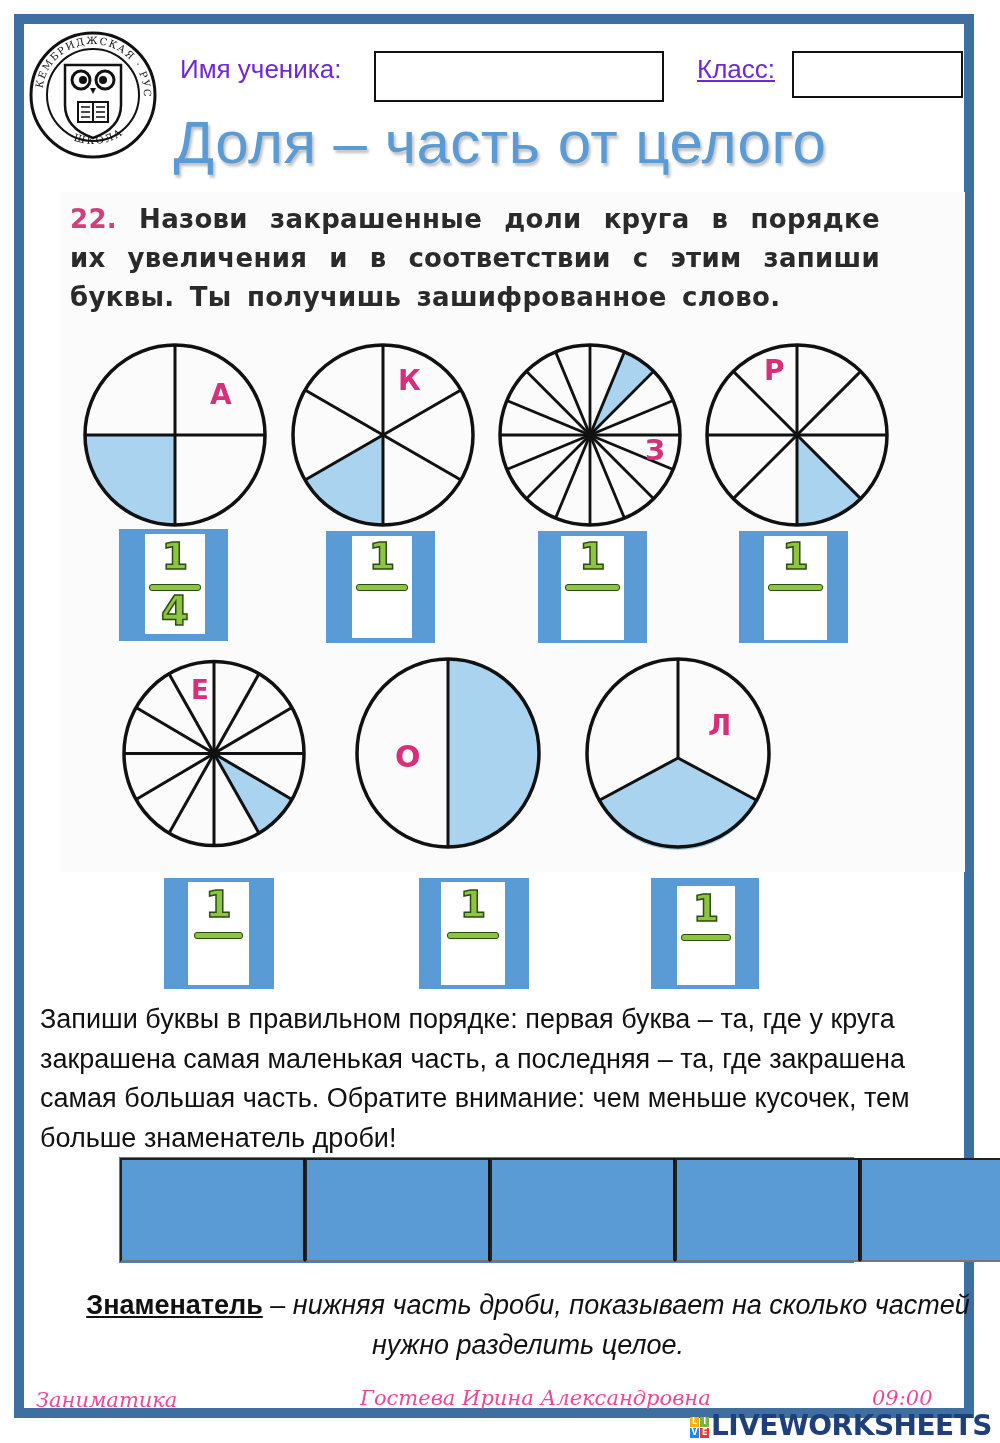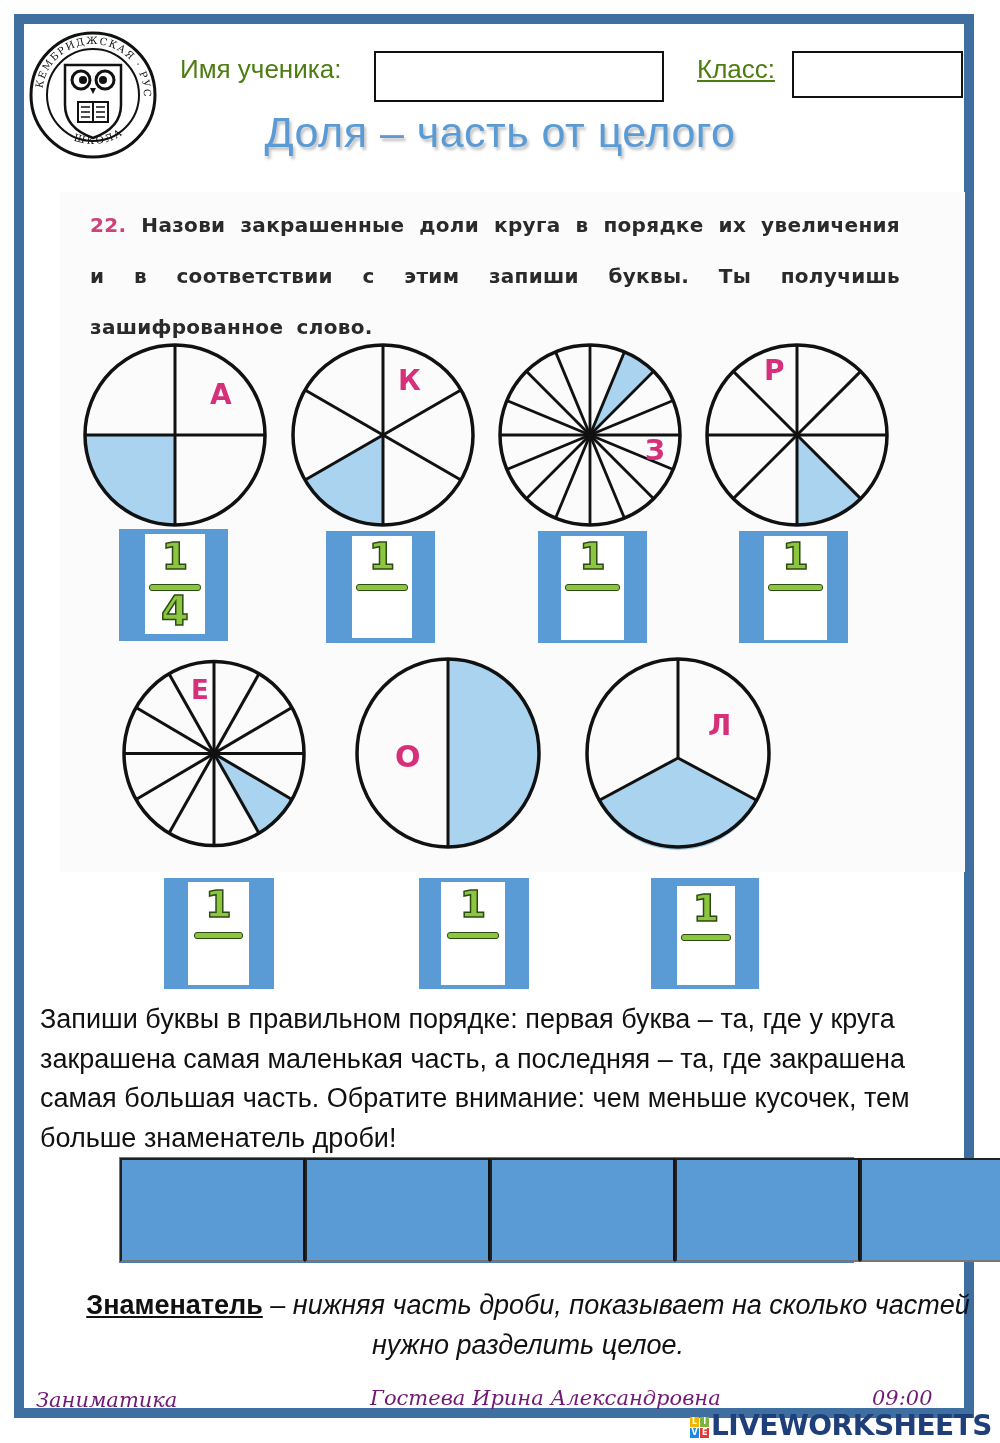--- a/index.html
+++ b/index.html
@@ -1,40 +1,40 @@
 <!DOCTYPE html>
 <html><head>
 <meta charset="utf-8">
 <style>
   html, body { margin:0; padding:0; background:#ffffff; }
   body { width:1000px; height:1443px; position:relative; overflow:hidden; font-family:"Liberation Sans", sans-serif; }
   .frame { position:absolute; left:14px; top:14px; width:960px; height:1404px; border:10px solid #3f6fa0; box-sizing:border-box; background:#ffffff; }
   .abs { position:absolute; }
   .logo { left:28px; top:30px; width:130px; height:130px; }
-  .lbl { font-size:26px; color:#4d7c0f; }
+  .lbl { font-size:26px; color:#6d28d9; }
   .inputbox { border:2px solid #111; background:#fff; box-sizing:border-box; }
-  .title { left:0; width:1000px; text-align:center; top:108px; font-size:43px; color:#5b9bd5; text-shadow:2px 3px 3px rgba(0,0,0,0.25); letter-spacing:0.5px; }
+  .title { left:0; width:1000px; text-align:center; top:108px; font-size:60px; color:#5b9bd5; text-shadow:2px 3px 3px rgba(0,0,0,0.25); letter-spacing:0.5px; }
   .taskbg { left:60px; top:192px; width:905px; height:680px; background:#fbfbfb; }
-  .task { left:90px; top:200px; width:810px; font-size:20px; line-height:51px; color:#2a2a2a; font-family:"DejaVu Sans", sans-serif; font-weight:bold; letter-spacing:0.3px; word-spacing:6px; text-align:justify; }
+  .task { left:70px; top:200px; width:810px; font-size:26px; line-height:39px; color:#2a2a2a; font-family:"DejaVu Sans", sans-serif; font-weight:bold; letter-spacing:0.3px; word-spacing:6px; text-align:justify; }
   .tasknum { color:#d0407a; }
   .circle { }
   .fracbox { background:#5b9bd5; box-sizing:border-box; }
   .fracinner { position:absolute; background:#fff; }
   .num { position:absolute; left:0; right:0; text-align:center; font-family:"DejaVu Sans", sans-serif; font-weight:bold; color:#8cc63f; -webkit-text-stroke:1.5px #2d4a12; }
   .bar { position:absolute; height:5px; background:#8cc63f; border:1px solid #2d4a12; border-radius:3px; }
   .den { position:absolute; left:0; right:0; text-align:center; font-family:"DejaVu Sans", sans-serif; font-weight:bold; color:#8cc63f; -webkit-text-stroke:1.5px #2d4a12; font-size:40px; }
   .denin { position:absolute; left:10px; right:10px; height:40px; border:none; background:transparent; text-align:center; font-size:36px; }
   .instr { left:40px; top:1000px; width:920px; font-size:27px; line-height:39.5px; color:#111; }
   .answer { left:119px; top:1157px; width:735px; height:106px; display:flex; border:1px solid #4a7fb5; box-sizing:border-box; }
   .cell { flex:1; background:#5b9bd5; border-right:2px solid #111; }
   .cell:last-child { border-right:none; }
   .def { left:78px; top:1285px; width:900px; font-size:27px; line-height:40px; color:#111;text-align:center; }
   .def u { font-weight:bold; }
   .def i { font-style:italic; }
-  .foot { font-family:"DejaVu Serif", serif; font-style:italic; color:#701a75; font-size:21px; }
+  .foot { font-family:"DejaVu Serif", serif; font-style:italic; color:#ec4899; font-size:21px; }
   .lw { right:8px; top:1409px; font-family:"DejaVu Sans", sans-serif; font-weight:bold; color:#1e3f7a; font-size:28px; letter-spacing:-0.5px; }
   .lwbadge { display:inline-grid; grid-template-columns:9px 9px; grid-template-rows:10px 10px; gap:1px; vertical-align:middle; margin-right:2px; }
   .lwbadge span { font-size:8px; color:#fff; text-align:center; line-height:10px; }
 </style>
 </head>
 <body>
 
 <div class="frame"></div>
 
 <svg class="abs logo" viewBox="0 0 130 130">
@@ -212,21 +212,21 @@
   <input class="cell" value="" style="">
   <input class="cell" value="" style="">
 
 </div>
 
 <div class="abs def">
   <u>Знаменатель</u><span> – </span><i>нижняя часть дроби, показывает на сколько частей нужно разделить целое.</i>
 </div>
 
 <div class="abs foot" style="left:36px; top:1388px;">Заниматика</div>
-<div class="abs foot" style="left:360px; top:1386px;margin-left:10px;">Гостева Ирина Александровна</div>
+<div class="abs foot" style="left:360px; top:1386px;">Гостева Ирина Александровна</div>
 <div class="abs foot" style="left:872px; top:1386px;">09:00</div>
 
 <div class="abs lw">
   <span class="lwbadge">
     <span style="background:#f4b400">L</span>
     <span style="background:#7cb342">I</span>
     <span style="background:#1e88e5">V</span>
     <span style="background:#e53935">E</span>
   </span><span>LIVEWORKSHEETS</span>
 </div>

